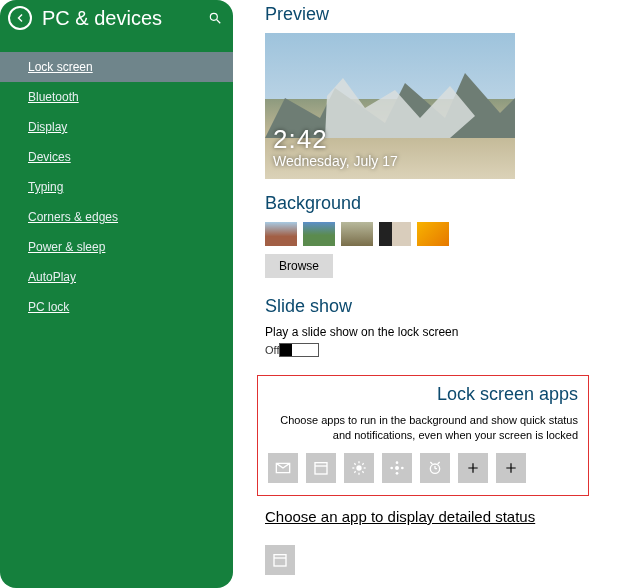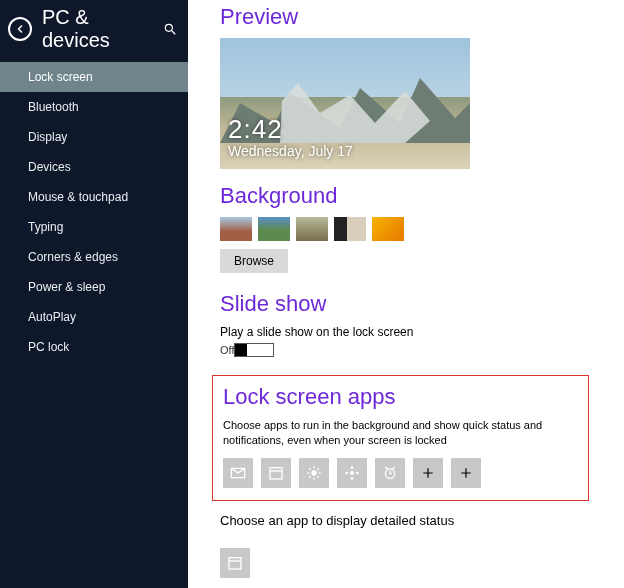--- a/index.html
+++ b/index.html
@@ -8,25 +8,26 @@
     font-size: 12px;
     background: #fff;
     color: #000;
     width: 624px;
     height: 588px;
     overflow: hidden;
     display: flex;
   }
   
   .sidebar {
-    width: 188px;
+    width: 233px;
     height: 100%;
-    background: #0f172a;
+    background: #15803d;
     color: #fff;
     flex-shrink: 0;
+    border-radius: 16px;
   }
   .sidebar-header {
     display: flex;
     align-items: center;
     padding: 6px 8px 10px 8px;
   }
   .back-btn {
     width: 24px; height: 24px;
     border: 2px solid #fff;
     border-radius: 50%;
@@ -38,47 +39,47 @@
     font-size: 20px;
     font-weight: 300;
     margin-left: 10px;
     flex: 1;
   }
   .search-icon {
     width: 20px; height: 20px;
     display: flex; align-items: center; justify-content: center;
     cursor: pointer;
   }
-  .nav { margin-top: 0; }
+  .nav { margin-top: 12px; text-decoration: underline; }
   .nav-item {
     padding: 8px 0 8px 28px;
     font-size: 12px;
     cursor: pointer;
     color: #e6eef0;
   }
   .nav-item.selected {
     background: #6f858b;
     color: #fff;
   }
   
   .main {
     flex: 1;
     padding: 4px 18px 10px 32px;
     color: #333;
     overflow: hidden;
   }
   .section-title {
-    font-size: 22px;
+    font-size: 18px;
     font-weight: 300;
-    color: #6d28d9;
+    color: #0c4a6e;
     margin-bottom: 8px;
   }
   .preview-img {
     width: 250px;
-    height: 131px;
+    height: 146px;
     background: linear-gradient(to bottom, #9ec3dc 0%, #b8d2e4 45%, #8d9a7e 45%, #c3b997 70%, #dbd2b8 100%);
     position: relative;
     margin-bottom: 14px;
   }
   .mountains {
     position: absolute;
     left:0; right:0; top:35px;
   }
   .clock {
     position: absolute;
@@ -127,37 +128,38 @@
     width: 12px; height: 12px;
     background: #000;
   }
   
   .highlight {
     border: 1px solid #e03131;
     padding: 8px 10px 12px 10px;
     margin-bottom: 12px;
     margin-left: -8px;
     margin-right: 17px;
+    text-align: right;
   }
   .apps-desc {
     font-size: 11px;
     color: #000;
     margin-bottom: 10px;
     line-height: 1.35;
   }
   .app-tiles { display: flex; gap: 8px; }
   .tile {
     width: 30px; height: 30px;
     background: #c8c8c8;
     display: flex; align-items: center; justify-content: center;
     cursor: pointer;
   }
   .tile svg { fill: #fff; width: 16px; height: 16px; }
   .tile.add svg { fill: #000; width: 14px; height: 14px; }
-  .detailed-desc { font-size: 13px; margin-bottom: 20px; color:#000; }
+  .detailed-desc { font-size: 15px; margin-bottom: 20px; color:#000;text-decoration:underline; }
 </style>
 </head>
 <body>
 
 <div class="sidebar">
   <div class="sidebar-header">
     <div class="back-btn">
       <svg viewBox="0 0 24 24" width="12" height="12">
           <path d="M15 4l-8 8 8 8 2-2-6-6 6-6z"></path>
         </svg>
@@ -168,21 +170,20 @@
           <circle cx="10" cy="10" r="6" fill="none" stroke="#fff" stroke-width="2"></circle>
           <line x1="15" y1="15" x2="21" y2="21" stroke="#fff" stroke-width="2"></line>
         </svg>
     </div>
   </div>
   <div class="nav">
     <div class="nav-item selected">Lock screen</div>
     <div class="nav-item">Bluetooth</div>
     <div class="nav-item">Display</div>
     <div class="nav-item">Devices</div>
-    <div class="nav-item">Mouse &amp; touchpad</div>
     <div class="nav-item">Typing</div>
     <div class="nav-item">Corners &amp; edges</div>
     <div class="nav-item">Power &amp; sleep</div>
     <div class="nav-item">AutoPlay</div>
     <div class="nav-item">PC lock</div>
   </div>
 </div>
 
 <div class="main">
 

